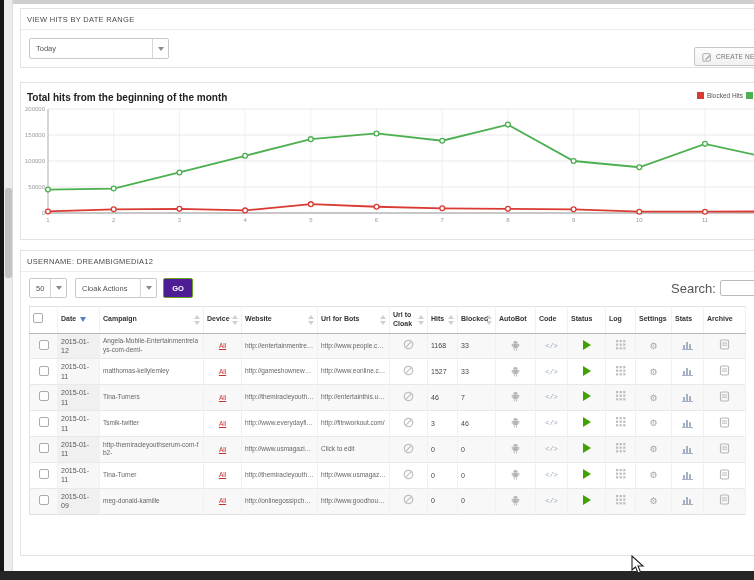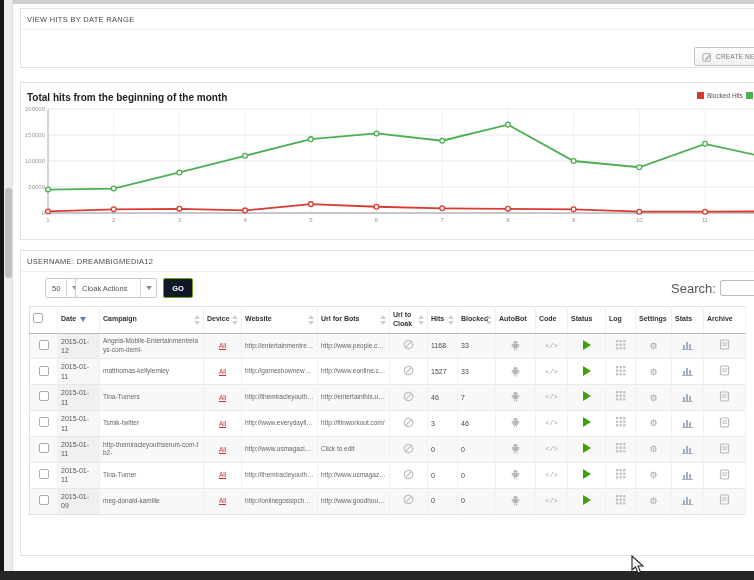--- a/index.html
+++ b/index.html
@@ -40,25 +40,25 @@
   
   #chart-panel { top:82px; height:158px; }
   .chart-title { position:absolute; left:6px; top:9px; font-size:10px; font-weight:bold; color:#222; }
   .legend { position:absolute; left:676px; top:9px; white-space:nowrap; font-size:6.5px; color:#555; display:flex; align-items:center; gap:3px; }
   .legend-swatch { display:inline-block; width:7px; height:7px; }
   #chart-svg { position:absolute; left:0; top:20px; }
 
   
   #table-panel { top:250px; height:306px; }
   .controls { position:relative; height:32px; }
-  #pagesize-select { left:8px; top:6px; width:38px; height:20px;margin-left:16px; }
+  #pagesize-select { left:8px; top:6px; width:38px; height:20px; }
   #bulk-select { left:54px; top:6px; width:82px; height:20px; }
   .go-btn {
     position:absolute; left:142px; top:6px; width:30px; height:20px;
-    background:#0f172a; border:1px solid #68a41f; border-radius:2px;
+    background:#4c1d95; border:1px solid #68a41f; border-radius:2px;
     color:#fff; font-size:7.5px; font-weight:bold; display:flex; align-items:center; justify-content:center;
   }
   .search-wrap { position:absolute; left:650px; top:8px; display:flex; align-items:center; gap:4px; white-space:nowrap; }
   .search-wrap label { font-size:13px; color:#555; }
   .search-wrap input { width:80px; height:16px; border:1px solid #bbb; border-radius:2px; font-size:7.5px; padding:0 3px; }
 
   table.grid { margin:2px 8px 0 8px; width:716px; border-collapse:collapse; table-layout:fixed; border:1px solid #e0e0e0; }
   .grid th {
     position:relative; padding:4px 3px; font-size:7px; color:#333; text-align:left;
     vertical-align:middle; border-bottom:1px solid #b9b9b9; border-right:1px solid #f0f0f0;
@@ -95,20 +95,26 @@
 <div class="edge-top"></div>
 <div class="bottom-bar"></div>
 <div class="cursor">
   <svg width="14" height="20" viewBox="0 0 14 20">
     <path d="M1 1 L1 15 L4.5 12 L7 18 L9.5 17 L7 11 L12 11 Z" fill="#fff" stroke="#222" stroke-width="1.1"></path>
   </svg>
 </div>
 
 <section class="panel" id="date-range-panel">
   <div class="panel-title">VIEW HITS BY DATE RANGE</div>
+  <div class="select" id="range-select">
+    <span class="sel-label">Today</span>
+    <span class="sel-arrow-box">
+        <span class="tri-down"></span>
+      </span>
+  </div>
   <button class="create-btn">
     <svg width="10" height="10" viewBox="0 0 12 12">
       <rect x="1" y="2" width="9" height="9" rx="1" fill="none" stroke="#9a9a9a"></rect>
       <path d="M4 8l5-5 1.6 1.6-5 5L4 9.8z" fill="#b5b5b5"></path>
     </svg>
     <span>CREATE NEW CAMPAIGN</span>
   </button>
 </section>
 
 <section class="panel" id="chart-panel">

